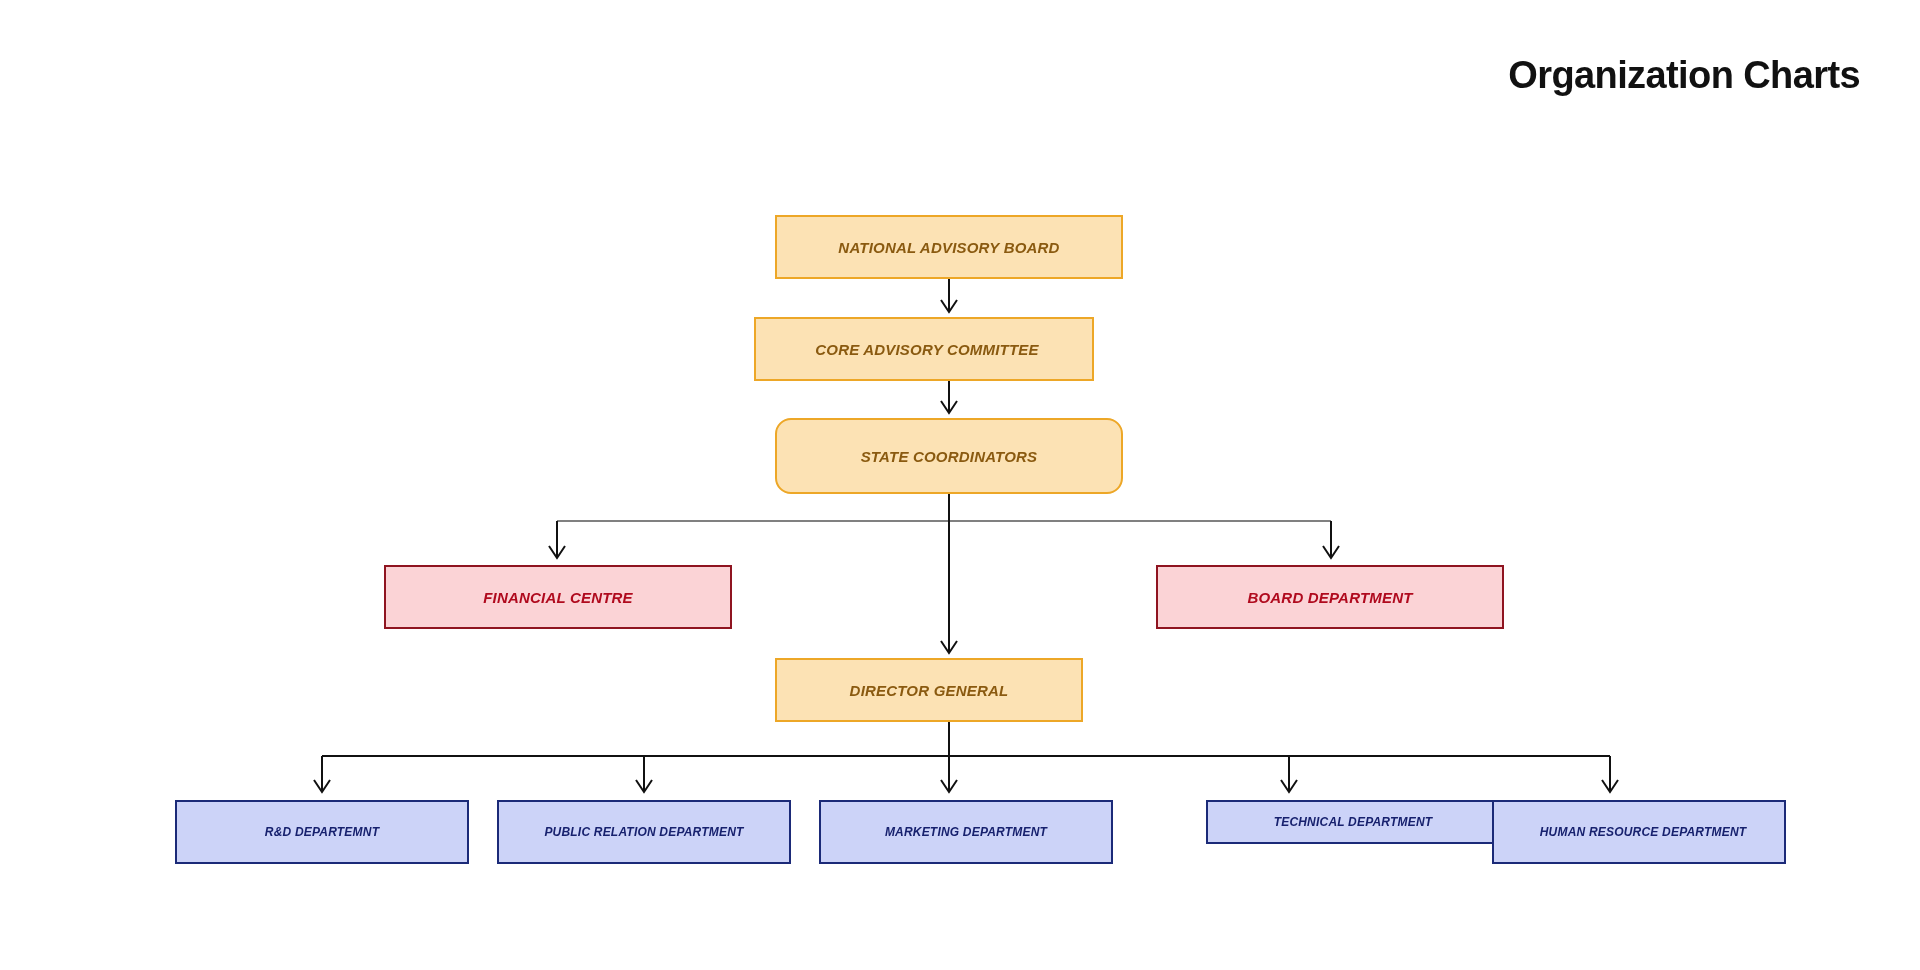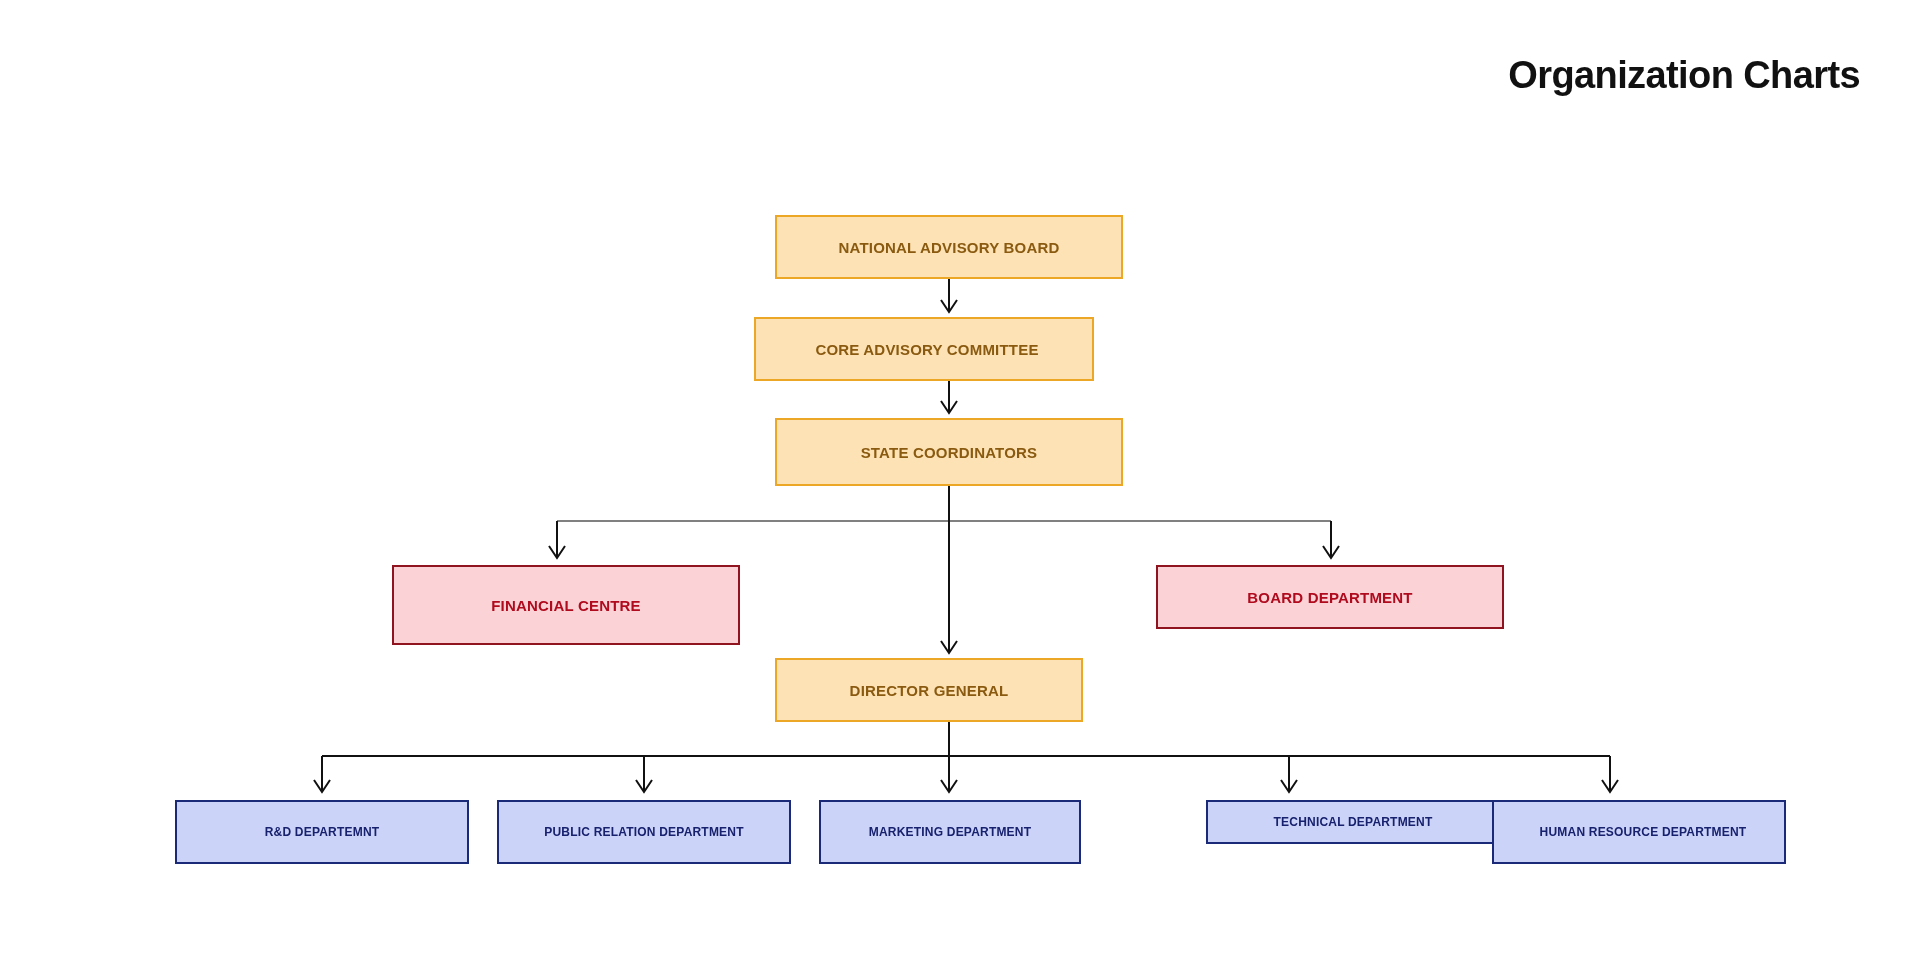--- a/index.html
+++ b/index.html
@@ -55,20 +55,21 @@
     justify-content: center;
     font-weight: bold;
     letter-spacing: 0.2px;
     white-space: nowrap;
     font-family: "Liberation Sans", sans-serif;
   }
 
   .node-label {
     display: block;
     text-align: right;
+    font-style: italic;
   }
 
   .node.level-exec {
     background: #fce2b4;
     border: 2px solid #eda727;
     color: #8a5a10;
     font-size: 15px;
   }
 
   .node.level-support {
@@ -151,45 +152,45 @@
   </svg>
 
   <div class="node level-exec" style="left:775px; top:215px; width:348px; height:64px;">
     <span class="node-label">NATIONAL ADVISORY BOARD</span>
   </div>
 
   <div class="node level-exec" style="left:754px; top:317px; width:340px; height:64px;padding-left:6px;">
     <span class="node-label">CORE ADVISORY COMMITTEE</span>
   </div>
 
-  <div class="node level-exec" style="left:775px; top:418px; width:348px; height:68px;">
+  <div class="node level-exec" style="left:775px; top:418px; width:348px; height:76px;border-radius:16px;">
     <span class="node-label">STATE COORDINATORS</span>
   </div>
 
-  <div class="node level-support" style="left:384px; top:565px; width:348px; height:80px;margin-left:8px;">
+  <div class="node level-support" style="left:384px; top:565px; width:348px; height:64px;">
     <span class="node-label">FINANCIAL CENTRE</span>
   </div>
 
   <div class="node level-support" style="left:1156px; top:565px; width:348px; height:64px;">
     <span class="node-label">BOARD DEPARTMENT</span>
   </div>
 
   <div class="node level-exec" style="left:775px; top:658px; width:308px; height:64px;">
     <span class="node-label">DIRECTOR GENERAL</span>
   </div>
 
   <div class="node level-dept" style="left:175px; top:800px; width:294px; height:64px;">
     <span class="node-label">R&amp;D DEPARTEMNT</span>
   </div>
 
   <div class="node level-dept" style="left:497px; top:800px; width:294px; height:64px;">
     <span class="node-label">PUBLIC RELATION DEPARTMENT</span>
   </div>
 
-  <div class="node level-dept" style="left:819px; top:800px; width:262px; height:64px;">
+  <div class="node level-dept" style="left:819px; top:800px; width:294px; height:64px;">
     <span class="node-label">MARKETING DEPARTMENT</span>
   </div>
 
   <div class="node level-dept" style="left:1206px; top:800px; width:294px; height:44px;">
     <span class="node-label">TECHNICAL DEPARTMENT</span>
   </div>
 
   <div class="node level-dept overflow-label" style="left:1464px; top:800px; width:294px; height:64px;margin-left:28px;">
     <span class="node-label">HUMAN RESOURCE  DEPARTMENT</span>
   </div>

